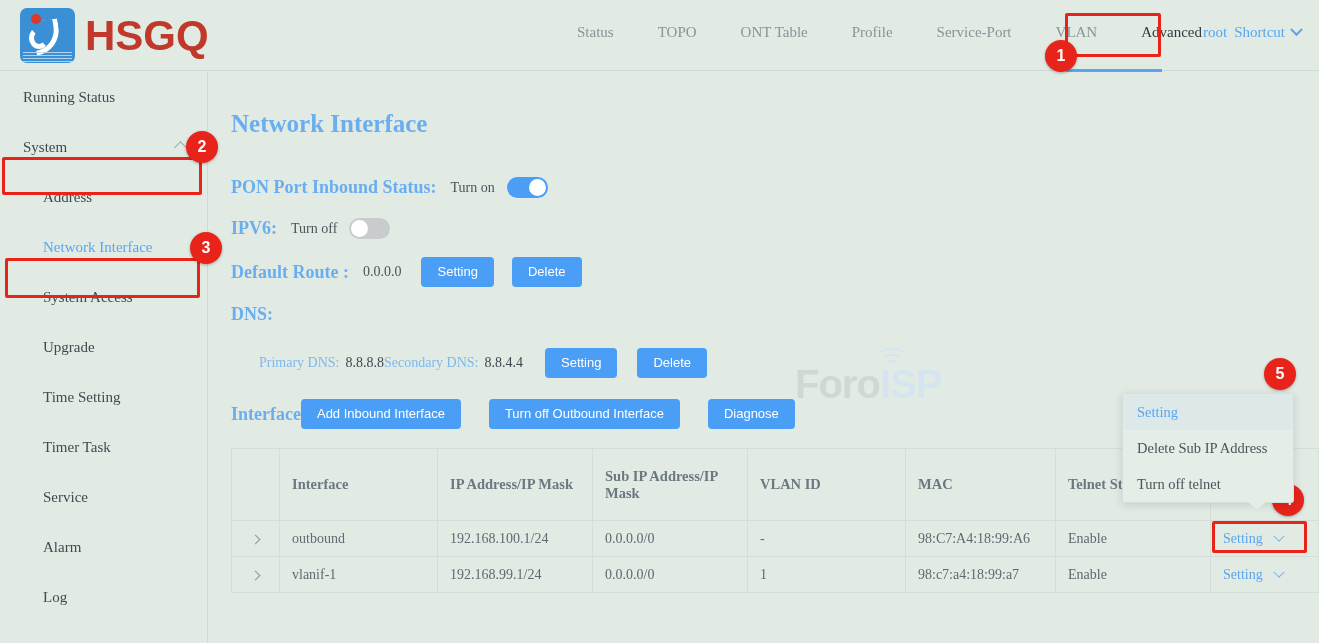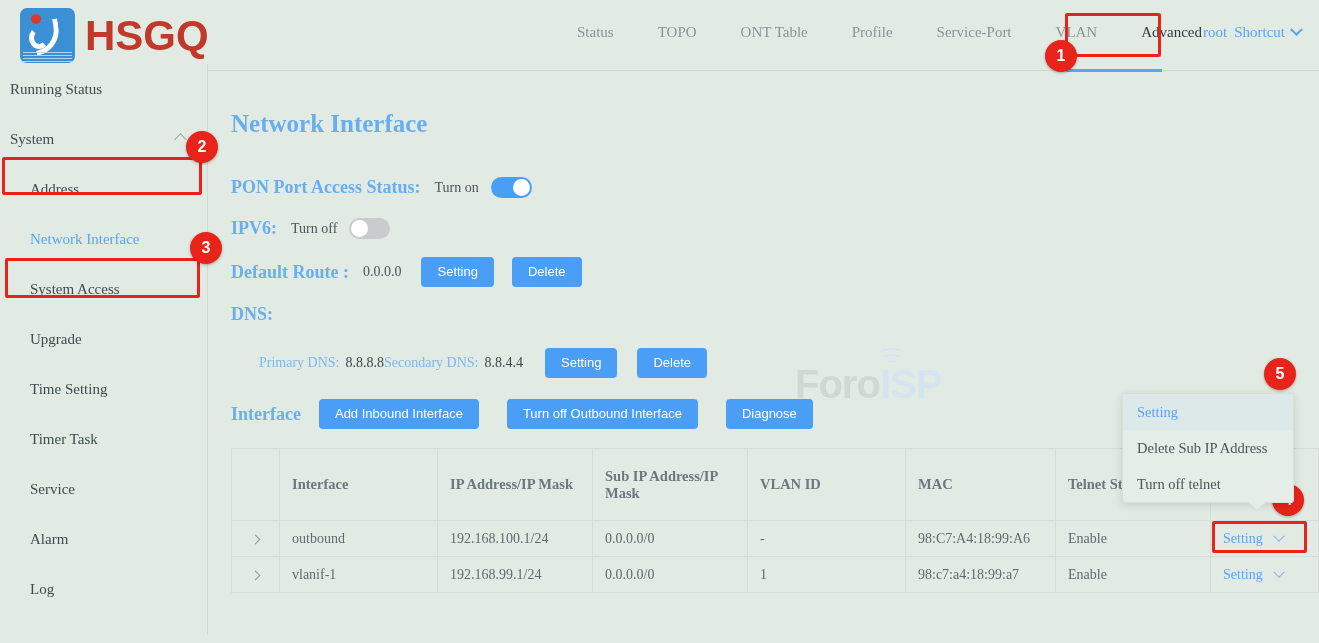--- a/index.html
+++ b/index.html
@@ -62,22 +62,22 @@
     display: inline-block; width: 9px; height: 9px; margin-left: 7px;
     border-right: 2px solid #5aa5ef; border-bottom: 2px solid #5aa5ef;
     transform: rotate(45deg) translate(-2px,-2px);
   }
   .active-underline {
     position: absolute; left: 1066px; top: 69px; width: 96px; height: 3px; background: #5aa5ef;
   }
 
   
   .sidebar {
-    position: absolute; left: 0; top: 64px; width: 208px; height: 571px;
-    background: #e1ebe4; border-right: 1px solid #cfdad2;
+    position: absolute; left: 0; top: 72px; width: 208px; height: 571px;
+    background: #e1ebe4; border-right: 1px solid #cfdad2; padding-left: 13px;
   }
   .side-item {
     height: 50px; display: flex; align-items: center; position: relative;
     font-size: 15px; color: #3e4b50; cursor: pointer; padding-left: 10px;
   }
   .side-item.sub { padding-left: 30px; }
   .side-item.selected { color: #5aa5ef; }
   .caret-up {
     position: absolute; right: 22px; top: 21px;
     width: 9px; height: 9px;
@@ -254,21 +254,21 @@
       <span class="arcs">
           <i></i>
           <i></i>
           <i></i>
         </span>
     </div>
 
     <div class="page-title">Network Interface</div>
 
     <div class="row-pon">
-      <span class="lbl-blue">PON Port Access Status:</span>
+      <span class="lbl-blue">PON Port Inbound Status:</span>
       <span class="lbl-small" style="margin-left:14px">Turn on</span>
       <span class="switch on" style="margin-left:12px">
           <span class="knob"></span>
         </span>
     </div>
 
     <div class="row-ipv6">
       <span class="lbl-blue">IPV6:</span>
       <span class="lbl-small" style="margin-left:14px">Turn off</span>
       <span class="switch" style="margin-left:12px">
@@ -290,21 +290,21 @@
       <span class="dns-lbl" style="margin-left:28px">Primary DNS:</span>
       <span class="dns-val" style="margin-left:6px">8.8.8.8</span>
       <span class="dns-lbl" style="">Secondary DNS:</span>
       <span class="dns-val" style="margin-left:6px">8.8.4.4</span>
       <button class="btn" style="margin-left:22px">Setting</button>
       <button class="btn" style="margin-left:20px">Delete</button>
     </div>
 
     <div class="row-iface">
       <span class="lbl-blue">Interface</span>
-      <button class="btn" style="margin-left:18px">Add Inbound Interface</button>
+      <button class="btn" style="">Add Inbound Interface</button>
       <button class="btn" style="margin-left:28px">Turn off Outbound Interface</button>
       <button class="btn" style="margin-left:28px">Diagnose</button>
     </div>
 
     <table class="tbl">
       <thead>
         <tr>
           <th class="c-exp" style="width:48px"></th>
           <th style="width:158px">Interface</th>
           <th style="width:155px">IP Address/IP Mask</th>

